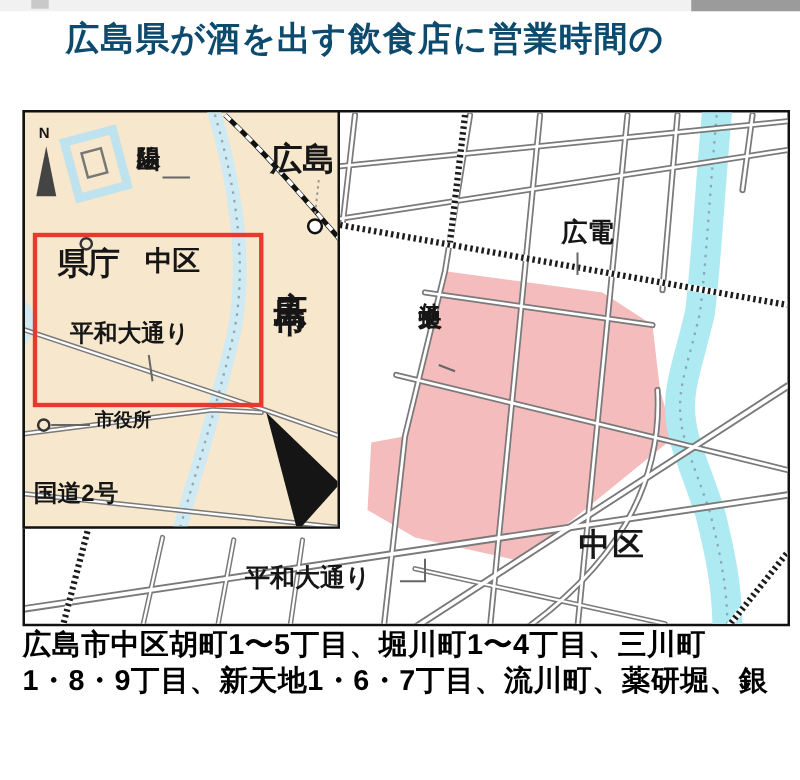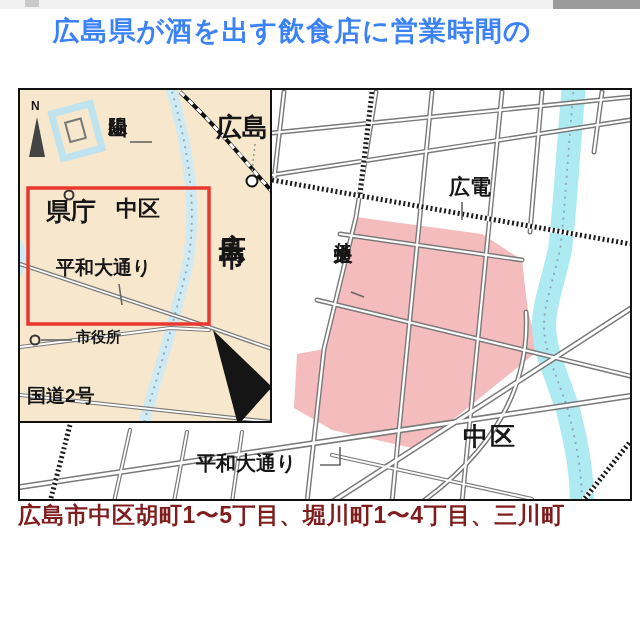--- a/index.html
+++ b/index.html
@@ -4,21 +4,21 @@
 <style>
   html,body{margin:0;padding:0;}
   body{
     width:640px;height:624px;position:relative;background:#ffffff;
     font-family:"Liberation Sans",sans-serif;color:#1a1a1a;overflow:hidden;
     -webkit-font-smoothing:antialiased;
   }
   .artifact{position:absolute;}
   #title{
     position:absolute;left:0;top:14px;width:584px;text-align:center;
-    font-size:27px;font-weight:700;line-height:34px;letter-spacing:1px;color:#3b82f6;
+    font-size:27px;font-weight:700;line-height:34px;letter-spacing:1px;color:#0c4a6e;
   }
   #map-frame{
     position:absolute;left:18px;top:88px;width:610px;height:409px;
     border:2px solid #111;background:#ffffff;box-sizing:content-box;
   }
   #main-svg{position:absolute;left:0;top:0;}
   
   #inset{
     position:absolute;left:-2px;top:-2px;width:254px;height:335px;
     background:#f7e8cd;border:2.5px solid #111;box-sizing:border-box;z-index:5;
@@ -37,21 +37,21 @@
   .leader-dot{fill:none;stroke:#999;stroke-width:1.6;stroke-dasharray:2 3;}
   .river-dots{fill:none;stroke:#8fa5b0;stroke-width:1.8;stroke-dasharray:2 5;}
   
   .lbl{
     position:absolute;font-weight:600;color:#161616;white-space:nowrap;
     line-height:1.05;z-index:8;
   }
   .vert{writing-mode:vertical-rl;text-orientation:upright;}
   #caption{
     position:absolute;left:18px;top:501px;width:616px;
-    font-size:23px;font-weight:700;line-height:29px;letter-spacing:0.5px;color:#7f1d1d;
+    font-size:23px;font-weight:700;line-height:29px;letter-spacing:0.5px;color:#000000;
   }
   #caption div{white-space:nowrap;}
 </style>
 </head>
 <body>
 
 <div class="artifact" style="left:0;top:0;width:640px;height:9px;background:#f1f1f1;"></div>
 <div class="artifact" style="left:25px;top:0;width:14px;height:7px;background:#c9c9c9;"></div>
 <div class="artifact" style="left:553px;top:0;width:87px;height:9px;background:#9b9b9b;"></div>
 
@@ -208,13 +208,14 @@
     <div class="lbl" style="left:96px;top:107px;font-size:22px;">中区</div>
     <div class="lbl" style="left:36px;top:168px;font-size:19px;">平和大通り</div>
     <div class="lbl" style="left:56px;top:239px;font-size:15px;">市役所</div>
     <div class="lbl" style="left:7px;top:296px;font-size:19px;">国道2号</div>
     <div class="lbl vert" style="left:198px;top:121px;font-size:27px;font-weight:700;letter-spacing:4px;">広島市</div>
   </div>
 </div>
 
 <div id="caption">
   <div>広島市中区胡町1〜5丁目、堀川町1〜4丁目、三川町</div>
+  <div>1・8・9丁目、新天地1・6・7丁目、流川町、薬研堀、銀</div>
 </div>
 
 </body></html>

